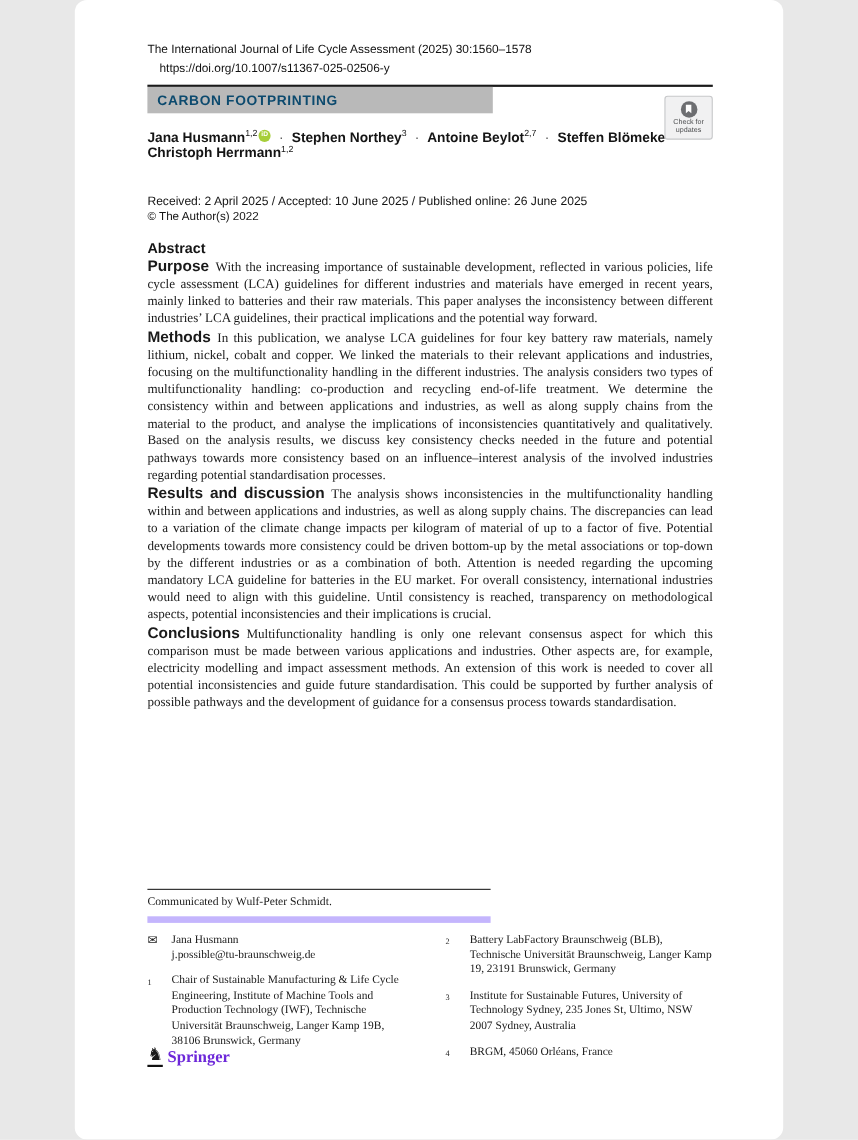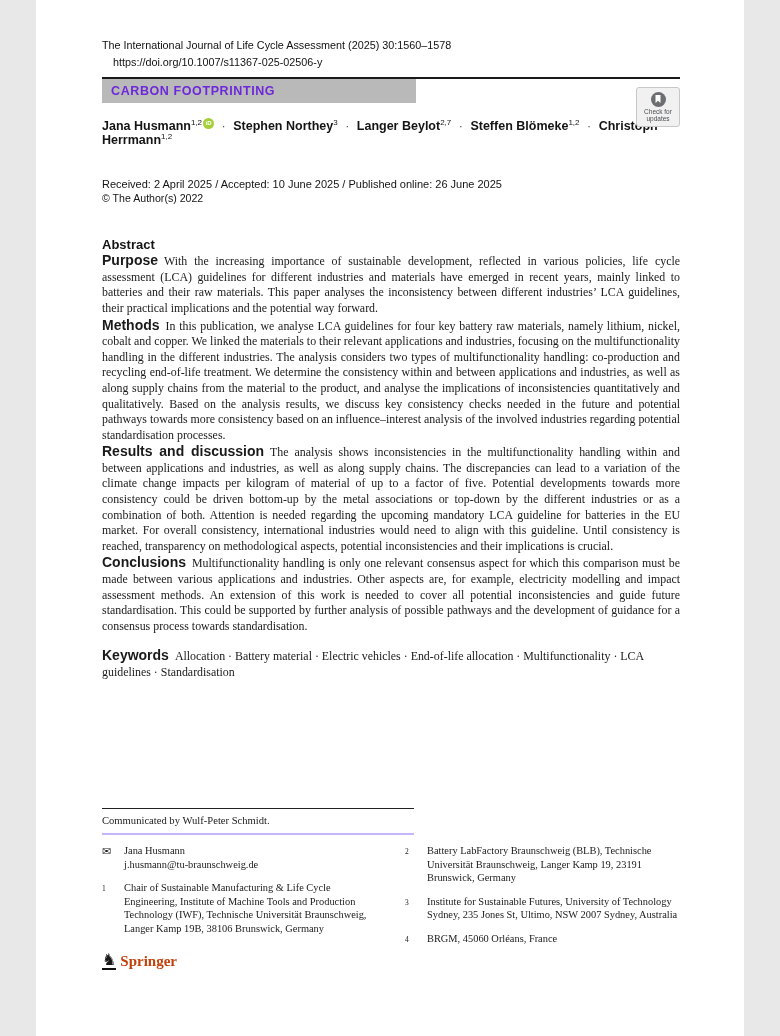--- a/index.html
+++ b/index.html
@@ -1,37 +1,38 @@
 <!DOCTYPE html>
 <html><head>
 <meta charset="utf-8">
 <style>
   html,body{margin:0;padding:0;background:#e8e8e8;}
   .page{
     position:relative;
-    width:708px;height:1036px;
+    width:644px;height:1036px;
     background:#ffffff;
     margin:0 auto;
     font-family:"Liberation Serif", serif;
     color:#1a1a1a;
     overflow:hidden;
     box-sizing:border-box;
+    border-radius:11px;
   }
   .content{position:absolute;left:66px;right:64px;top:38px;}
 
   
   .journal-line{font-family:"Liberation Sans",sans-serif;font-size:10.8px;line-height:14px;color:#111;}
   .doi-line{font-family:"Liberation Sans",sans-serif;font-size:10.8px;line-height:14px;color:#111;text-decoration:none;display:inline-block;padding-left:11px;}
   .top-rule{border:none;border-top:2.5px solid #1a1a1a;margin:7px 0 0 0;}
   .banner{
     background:#b9b9b9;
     width:296px;
     padding:5px 9px 5px 9px;
     font-family:"Liberation Sans",sans-serif;
-    font-weight:bold;font-size:12.5px;letter-spacing:.6px;color:#6d28d9;
+    font-weight:bold;font-size:12.5px;letter-spacing:.6px;color:#0c4a6e;
   }
 
   
   .check-badge{
     position:absolute;right:64px;top:87px;
     width:42px;height:38px;
     background:#f1f1f2;border:1px solid #c6c7c9;border-radius:3px;
     display:flex;flex-direction:column;align-items:center;justify-content:center;
     cursor:pointer;
   }
@@ -51,49 +52,49 @@
     display:inline-block;width:11px;height:11px;border-radius:50%;
     background:#a6ce39;color:#fff;font-size:6px;font-weight:bold;
     text-align:center;line-height:11px;vertical-align:super;margin-left:1px;
     font-family:"Liberation Sans",sans-serif;cursor:pointer;
   }
 
   .dates{font-family:"Liberation Sans",sans-serif;font-size:11px;line-height:14px;margin-top:30px;color:#141414;}
   .copyright{font-family:"Liberation Sans",sans-serif;font-size:10.6px;line-height:14px;color:#141414;}
 
   
-  .abstract-heading{font-family:"Liberation Sans",sans-serif;font-weight:bold;font-size:13px;margin-top:32px;color:#141414;}
+  .abstract-heading{font-family:"Liberation Sans",sans-serif;font-weight:bold;font-size:13px;margin-top:14px;color:#141414;}
   .abs-par{font-size:11.9px;line-height:15.6px;text-align:justify;margin:0;margin-top:1px;}
   .runin{font-family:"Liberation Sans",sans-serif;font-weight:bold;font-size:14px;margin-right:6px;}
   .keywords{font-size:11.9px;line-height:15.6px;text-align:left;margin-top:14px;}
 
   
   .foot-area{position:absolute;left:66px;right:64px;top:808px;}
   .communicated{
     width:312px;box-sizing:border-box;
-    border-top:1px solid #222;border-bottom:2px solid #c4b5fd;
+    border-top:1px solid #222;border-bottom:6px solid #c4b5fd;
     font-size:10.6px;padding:6px 0 7px 0;
   }
   .footnotes{display:flex;margin-top:9px;gap:28px;}
   .fn-col{flex:1;font-size:10.4px;line-height:13.6px;}
   .fn-item{display:flex;margin-bottom:10px;}
   .fn-gutter{width:22px;flex:none;font-size:8px;padding-top:1px;}
   .fn-gutter sup{font-size:7.5px;}
   .env-icon{font-size:11px;line-height:13px;}
   .fn-body{flex:1;}
   .email{text-decoration:none;color:#1a1a1a;}
 
   .springer{
     position:absolute;left:66px;top:952px;
     display:flex;align-items:center;gap:4px;
   }
   .springer-knight{
     font-size:16px;line-height:16px;border-bottom:2px solid #111;padding-bottom:0px;
   }
-  .springer-word{font-family:"Liberation Serif",serif;font-weight:bold;font-size:15px;color:#c2410c;}
+  .springer-word{font-family:"Liberation Serif",serif;font-weight:bold;font-size:15px;color:#6d28d9;}
 </style>
 </head>
 <body>
 
 <div class="page">
   <div class="content">
 
     <div>
       <div class="journal-line">The International Journal of Life Cycle Assessment (2025) 30:1560–1578</div>
       <a class="doi-line" href="#">https://doi.org/10.1007/s11367-025-02506-y</a>
@@ -104,39 +105,36 @@
     <div class="banner">
       <span>CARBON FOOTPRINTING</span>
     </div>
 
 
     <div class="authors">
       <span>Jana Husmann</span><sup>1,2</sup><span class="orcid">iD</span>
       <span class="author-sep">·</span>
       <span>Stephen Northey</span><sup>3</sup>
       <span class="author-sep">·</span>
-      <span>Langer Beylot</span><sup>2,7</sup>
+      <span>Antoine Beylot</span><sup>2,7</sup>
       <span class="author-sep">·</span>
       <span>Steffen Blömeke</span><sup>1,2</sup>
       <span class="author-sep">·</span>
       <span>Christoph Herrmann</span><sup>1,2</sup>
     </div>
 
     <div class="dates">Received: 2 April 2025 / Accepted: 10 June 2025 / Published online: 26 June 2025</div>
     <div class="copyright">© The Author(s) 2022</div>
 
     <div class="abstract-heading">Abstract</div>
     <p class="abs-par"><span class="runin">Purpose</span><span>With the increasing importance of sustainable development, reflected in various policies, life cycle assessment (LCA) guidelines for different industries and materials have emerged in recent years, mainly linked to batteries and their raw materials. This paper analyses the inconsistency between different industries’ LCA guidelines, their practical implications and the potential way forward.</span></p>
     <p class="abs-par"><span class="runin">Methods</span><span>In this publication, we analyse LCA guidelines for four key battery raw materials, namely lithium, nickel, cobalt and copper. We linked the materials to their relevant applications and industries, focusing on the multifunctionality handling in the different industries. The analysis considers two types of multifunctionality handling: co-production and recycling end-of-life treatment. We determine the consistency within and between applications and industries, as well as along supply chains from the material to the product, and analyse the implications of inconsistencies quantitatively and qualitatively. Based on the analysis results, we discuss key consistency checks needed in the future and potential pathways towards more consistency based on an influence–interest analysis of the involved industries regarding potential standardisation processes.</span></p>
     <p class="abs-par"><span class="runin">Results and discussion</span><span>The analysis shows inconsistencies in the multifunctionality handling within and between applications and industries, as well as along supply chains. The discrepancies can lead to a variation of the climate change impacts per kilogram of material of up to a factor of five. Potential developments towards more consistency could be driven bottom-up by the metal associations or top-down by the different industries or as a combination of both. Attention is needed regarding the upcoming mandatory LCA guideline for batteries in the EU market. For overall consistency, international industries would need to align with this guideline. Until consistency is reached, transparency on methodological aspects, potential inconsistencies and their implications is crucial.</span></p>
     <p class="abs-par"><span class="runin">Conclusions</span><span>Multifunctionality handling is only one relevant consensus aspect for which this comparison must be made between various applications and industries. Other aspects are, for example, electricity modelling and impact assessment methods. An extension of this work is needed to cover all potential inconsistencies and guide future standardisation. This could be supported by further analysis of possible pathways and the development of guidance for a consensus process towards standardisation.</span></p>
 
-    <div class="keywords">
-      <span class="runin">Keywords</span><span>Allocation · Battery material · Electric vehicles · End-of-life allocation · Multifunctionality · LCA guidelines · Standardisation</span>
-    </div>
   </div>
 
   <div class="check-badge">
     <div class="check-circle">
       <svg width="8" height="9" viewBox="0 0 8 9">
         <path d="M1.5 0 h5 v8 l-2.5 -2.2 l-2.5 2.2 z" fill="#ffffff"></path>
       </svg>
     </div>
     <div class="check-label">Check for</div>
     <div class="check-label">updates</div>
@@ -144,21 +142,21 @@
 
   <div class="foot-area">
     <div class="communicated">Communicated by Wulf-Peter Schmidt.</div>
 
     <div class="footnotes">
       <div class="fn-col">
         <div class="fn-item">
           <div class="fn-gutter env-icon">✉</div>
           <div class="fn-body">
             <div>Jana Husmann</div>
-            <a class="email" href="#">j.husmann@tu-braunschweig.de</a>
+            <a class="email" href="#">j.possible@tu-braunschweig.de</a>
           </div>
         </div>
         <div class="fn-item">
           <div class="fn-gutter"><sup>1</sup></div>
           <div class="fn-body">Chair of Sustainable Manufacturing &amp; Life Cycle Engineering, Institute of Machine Tools and Production Technology (IWF), Technische Universität Braunschweig, Langer Kamp 19B, 38106 Brunswick, Germany</div>
         </div>
       </div>
 
       <div class="fn-col">
         <div class="fn-item">

